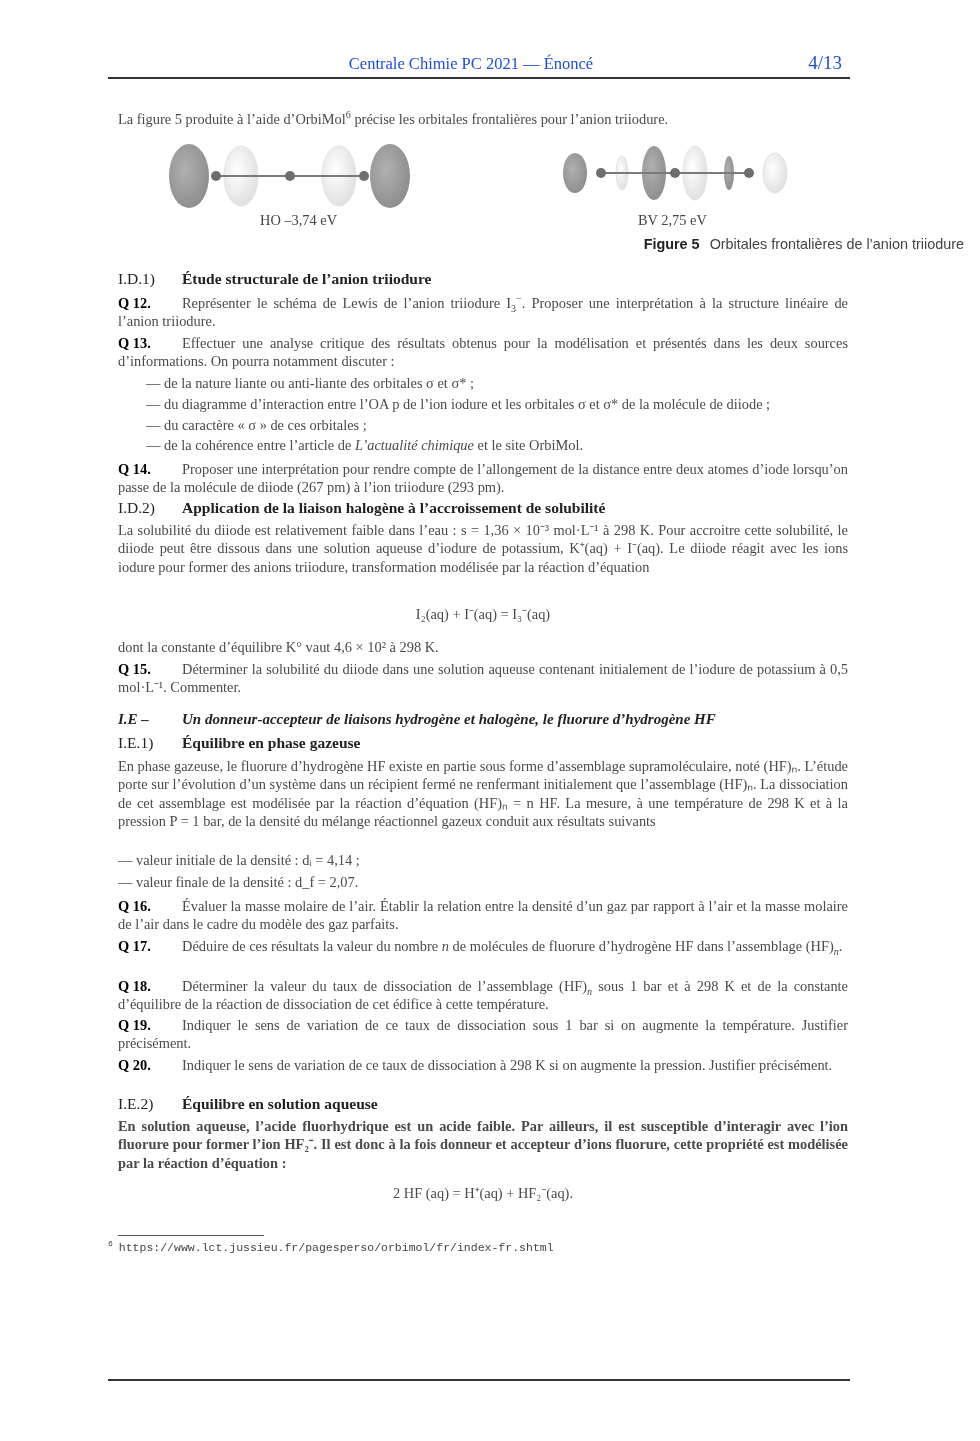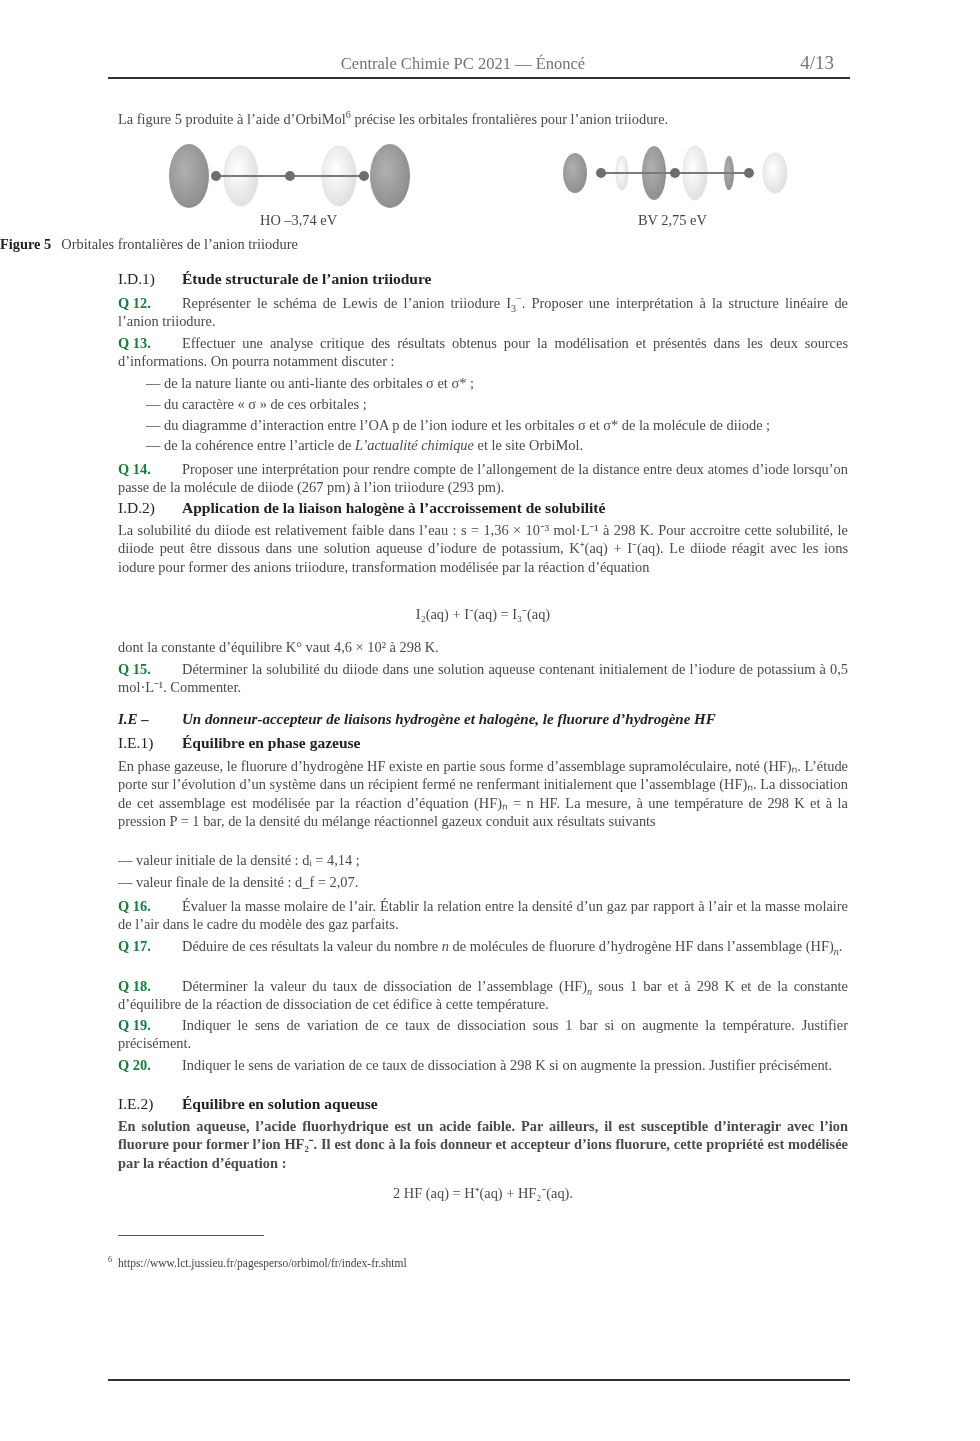--- a/index.html
+++ b/index.html
@@ -1,49 +1,49 @@
 <!DOCTYPE html>
 <html><head>
 <meta charset="utf-8">
 <style>
   html, body { margin: 0; padding: 0; background: #ffffff; }
   body { width: 980px; height: 1441px; position: relative; overflow: hidden;
          font-family: "DejaVu Serif", "Liberation Serif", serif; color: #3a3a3a; }
   .page { position: absolute; left: 0; top: 0; width: 980px; height: 1441px; }
-  .running-head { position: absolute; left: 92px; top: 54px; width: 742px; height: 22px;
-                  font-family: "Liberation Serif", serif; font-size: 16.5px; color: #737373; }
+  .running-head { position: absolute; left: 100px; top: 54px; width: 742px; height: 22px;
+                  font-family: "Liberation Serif", serif; font-size: 16.5px; color: #1d4ed8; }
   .running-head .title { position: absolute; left: 0; right: 0; text-align: center; top: 0; }
   .running-head .pageno { position: absolute; right: 0; top: -2px; font-size: 19px; }
   .head-rule { position: absolute; left: 108px; top: 77px; width: 742px; height: 2px; background: #333; }
 
   .text { position: absolute; left: 118px; width: 730px; font-family: "Liberation Serif", serif;
           font-size: 14.4px; line-height: 18.3px; color: #4a4a4a; text-align: justify; }
   .text p { margin: 0; }
-  .qnum { font-weight: bold; color: #15803d; display: inline-block; width: 64px; }
+  .qnum { font-weight: bold; color: #000000; display: inline-block; width: 64px; }
   .sec { position: absolute; left: 118px; font-family: "Liberation Serif", serif; font-size: 15.5px;
          color: #222; font-weight: bold; }
   .sec .num { display: inline-block; width: 64px; font-weight: normal; }
   .sec .lbl { font-weight: normal; margin-top: 22px; }
   .sec.bold .lbl { font-weight: bold; }
   .part { position: absolute; left: 118px; font-family: "Liberation Serif", serif; font-size: 15px;
           font-style: italic; font-weight: bold; color: #222; }
   .part .num { display: inline-block; width: 64px; }
   .bullet { padding-left: 28px; }
   .center { text-align: center; }
   sub, sup { font-size: 70%; line-height: 0; }
 
   .fig { position: absolute; top: 140px; }
   .fig-label { position: absolute; font-family: "Liberation Serif", serif; font-size: 14.4px; color: #444; }
-  .fig-caption { position: absolute; top: 236px; left: 0; width: 964px; text-align: left;
-                 font-family: Liberation Serif, serif; font-size: 14.4px; color: #444; }
+  .fig-caption { position: absolute; top: 236px; left: 0; width: 964px; text-align: right;
+                 font-family: Liberation Sans, sans-serif; font-size: 14.4px; color: #444; }
   .fig-caption b { color: #222; margin-right: 10px; }
 
   .fn-rule { position: absolute; left: 118px; top: 1235px; width: 146px; height: 1px; background: #555; }
-  .footnote { position: absolute; left: 108px; top: 1241px; font-family: Liberation Serif, serif;
-              font-size: 11.5px; color: #444; margin-top: 16px; }
+  .footnote { position: absolute; left: 108px; top: 1241px; font-family: Liberation Mono, monospace;
+              font-size: 11.5px; color: #444; }
   .footnote sup { font-size: 8px; margin-right: 6px; }
 
   .foot-rule { position: absolute; left: 108px; top: 1379px; width: 742px; height: 2px; background: #333; }
   .foot { position: absolute; left: 0; width: 980px; top: 1387px; text-align: center;
           font-family: "DejaVu Sans", sans-serif; font-size: 15px; color: #222; }
   .foot .link { font-family: "DejaVu Sans Mono", monospace; color: #3a3aee; font-size: 14.5px; }
 </style>
 </head>
 <body>
 
@@ -103,22 +103,22 @@
     <span class="num">I.D.1)</span><span class="lbl">Étude structurale de l’anion triiodure</span>
   </div>
 
   <div class="text" style="top:294px;">
     <p><span class="qnum">Q 12.</span><span>Représenter le schéma de Lewis de l’anion triiodure I</span><sub>3</sub><sup>−</sup><span>. Proposer une interprétation à la structure linéaire de l’anion triiodure.</span></p>
   </div>
 
   <div class="text" style="top:334px;">
     <p><span class="qnum">Q 13.</span><span>Effectuer une analyse critique des résultats obtenus pour la modélisation et présentés dans les deux sources d’informations. On pourra notamment discuter :</span></p>
     <p class="bullet" style="margin-top:3px;">— de la nature liante ou anti-liante des orbitales σ et σ* ;</p>
+    <p class="bullet" style="margin-top:3px;">— du diagramme d’interaction entre l’OA p de l’ion iodure et les orbitales σ et σ* de la molécule de diiode ;</p>
     <p class="bullet" style="margin-top:3px;">— du caractère « σ » de ces orbitales ;</p>
-    <p class="bullet" style="margin-top:3px;">— du diagramme d’interaction entre l’OA p de l’ion iodure et les orbitales σ et σ* de la molécule de diiode ;</p>
     <p class="bullet" style="margin-top:2px;"><span>— de la cohérence entre l’article de </span><i>L’actualité chimique</i><span> et le site OrbiMol.</span></p>
   </div>
 
   <div class="text" style="top:460px;">
     <p><span class="qnum">Q 14.</span><span>Proposer une interprétation pour rendre compte de l’allongement de la distance entre deux atomes d’iode lorsqu’on passe de la molécule de diiode (267 pm) à l’ion triiodure (293 pm).</span></p>
   </div>
 
   <div class="sec bold" style="top:499px;">
     <span class="num">I.D.2)</span><span class="lbl">Application de la liaison halogène à l’accroissement de solubilité</span>
   </div>

